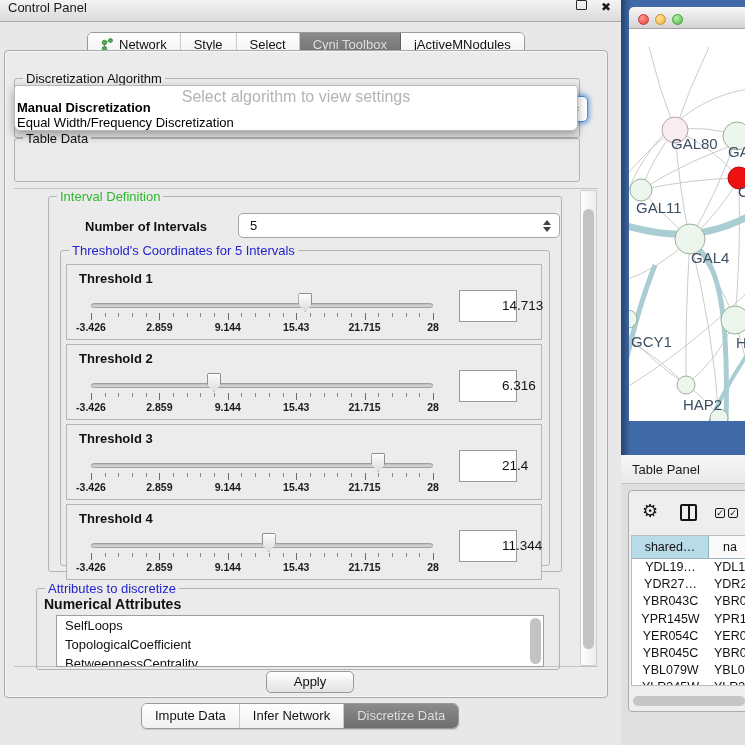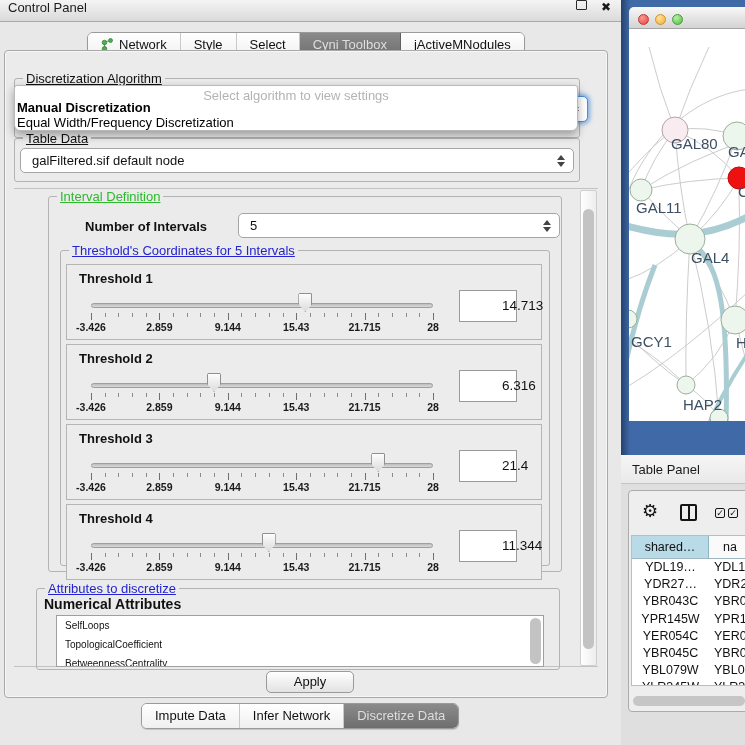--- a/index.html
+++ b/index.html
@@ -24,38 +24,38 @@
   .tabgroup .tab.sel { background:linear-gradient(#8b8b8b,#6e6e6e); color:#dedede; border-right-color:#5f5f5f; }
   #top-tabs { left:87px; top:32px; }
   #bottom-tabs { left:141px; top:703px; }
 
   .mainpanel { position:absolute; left:4px; top:50px; width:604px; height:648px;
     background:#ebebeb; border:1px solid #a9a9a9; border-radius:4px;
     box-shadow:inset 0 0 0 1px #f6f6f6; }
 
   .groupbox { position:absolute; border:1px solid #b3b3b3; border-radius:3px; }
   .grouplabel { position:absolute; top:-8px; left:8px; background:#ebebeb; padding:0 3px;
-    font-size:13px; color:#111; white-space:nowrap;text-decoration:underline; }
+    font-size:13px; color:#111; white-space:nowrap; }
   .grouplabel.green { color:#2eb82e; }
   .grouplabel.blue { color:#2323cf; }
 
   .combo { position:absolute; background:#fff; border:1px solid #a5a5a5; border-radius:5px;
     font-size:13px; color:#111; display:flex; align-items:center; padding-left:11px; }
   .stepper { position:absolute; right:8px; top:50%; transform:translateY(-50%);
     display:flex; flex-direction:column; gap:2px; }
   .stepper .up { width:0; height:0; border-left:4px solid transparent; border-right:4px solid transparent; border-bottom:5px solid #444; }
   .stepper .dn { width:0; height:0; border-left:4px solid transparent; border-right:4px solid transparent; border-top:5px solid #444; }
 
   
   #algo-combo { left:20px; top:96px; width:568px; height:26px;
     border:1px solid #4a90d9; box-shadow:0 0 4px 2px rgba(90,150,220,.75); }
 
   .popup { position:absolute; left:14px; top:85px; width:564px; height:46px; background:#fff;
     border:1px solid #b9b9b9; border-radius:3px 3px 6px 6px; box-shadow:0 4px 10px rgba(0,0,0,.35); z-index:5; }
-  .popup .hint { position:absolute; left:0; right:0; top:2px; text-align:center; font-size:13px; color:#b3b3b3; }
+  .popup .hint { position:absolute; left:0; right:0; top:2px; text-align:center; font-size:16px; color:#b3b3b3; }
   .popup .item1 { position:absolute; left:2px; top:14px; font-size:13px; font-weight:bold; color:#000; }
   .popup .item2 { position:absolute; left:2px; top:29px; font-size:13px; color:#000; }
 
   
   .vsep-top { position:absolute; left:14px; top:188px; width:584px; border-top:1px solid #c2c2c2; }
   .vsep-bot { position:absolute; left:14px; top:666px; width:584px; border-top:1px solid #c2c2c2; }
   .vscroll-track { position:absolute; left:580px; top:190px; width:17px; height:476px;
     background:linear-gradient(90deg,#ffffff,#ededed); border:1px solid #cfcfcf; border-radius:2px; }
   .vscroll-thumb { position:absolute; left:2px; top:18px; width:11px; height:440px; background:#c3c3c3; border-radius:6px; }
 
@@ -74,21 +74,21 @@
     background:repeating-linear-gradient(90deg,#6f6f6f 0 1px,transparent 1px 68.4px); }
   .thr .tickline { position:absolute; left:24px; top:56px; width:342px; height:12px; }
   .thr .tickline span { position:absolute; transform:translateX(-50%); font-size:10.5px; font-weight:600; color:#1a1a1a; white-space:nowrap; }
   .thr .valbox { position:absolute; left:392px; top:25px; width:58px; height:32px; background:#fff;
     border:1px solid #9a9a9a; font-size:13.5px; color:#111; text-align:right; line-height:30px; padding-right:7px;padding-left:42px; }
 
   
   .attr-header { position:absolute; left:44px; top:596px; font-size:14px; font-weight:bold; color:#111; }
   .listbox { position:absolute; left:56px; top:615px; width:488px; height:52px; background:#fff;
     border:1px solid #9f9f9f; overflow:hidden; }
-  .listbox .li { font-size:10px; color:#111; line-height:19px; padding-left:8px; white-space:nowrap; }
+  .listbox .li { font-size:13px; color:#111; line-height:19px; padding-left:8px; white-space:nowrap; }
   .list-scroll { position:absolute; right:2px; top:2px; width:11px; height:46px; background:#c3c3c3; border-radius:6px; }
 
   .apply-btn { position:absolute; left:266px; top:671px; width:88px; height:22px;
     background:linear-gradient(#ffffff,#e2e2e2); border:1px solid #9a9a9a; border-radius:5px;
     font-size:13px; color:#111; text-align:center; line-height:20px; }
 
   
   .netframe { position:absolute; left:621px; top:0; width:124px; height:455px;
     background:linear-gradient(90deg,#24436f 0,#3f69a7 9px,#3f69a7 100%); }
   .netwin-titlebar { position:absolute; left:629px; top:7px; width:116px; height:22px;
@@ -175,27 +175,20 @@
   </div>
 
   <div class="popup">
     <div class="hint">Select algorithm to view settings</div>
     <div class="item1">Manual Discretization</div>
     <div class="item2">Equal Width/Frequency Discretization</div>
   </div>
 
   <div class="groupbox" style="left:14px; top:138px; width:566px; height:44px;">
     <span class="grouplabel">Table Data</span>
-  </div>
-  <div class="combo" style="left:20px; top:148px; width:554px; height:25px;">
-    <span>galFiltered.sif default node</span>
-    <div class="stepper">
-        <span class="up"></span>
-        <span class="dn"></span>
-      </div>
   </div>
 
   <div class="vsep-top"></div>
   <div class="vsep-bot"></div>
   <div class="vscroll-track">
     <div class="vscroll-thumb"></div>
   </div>
 
   <div class="groupbox" style="left:48px; top:196px; width:514px; height:376px;">
     <span class="grouplabel green">Interval Definition</span>

